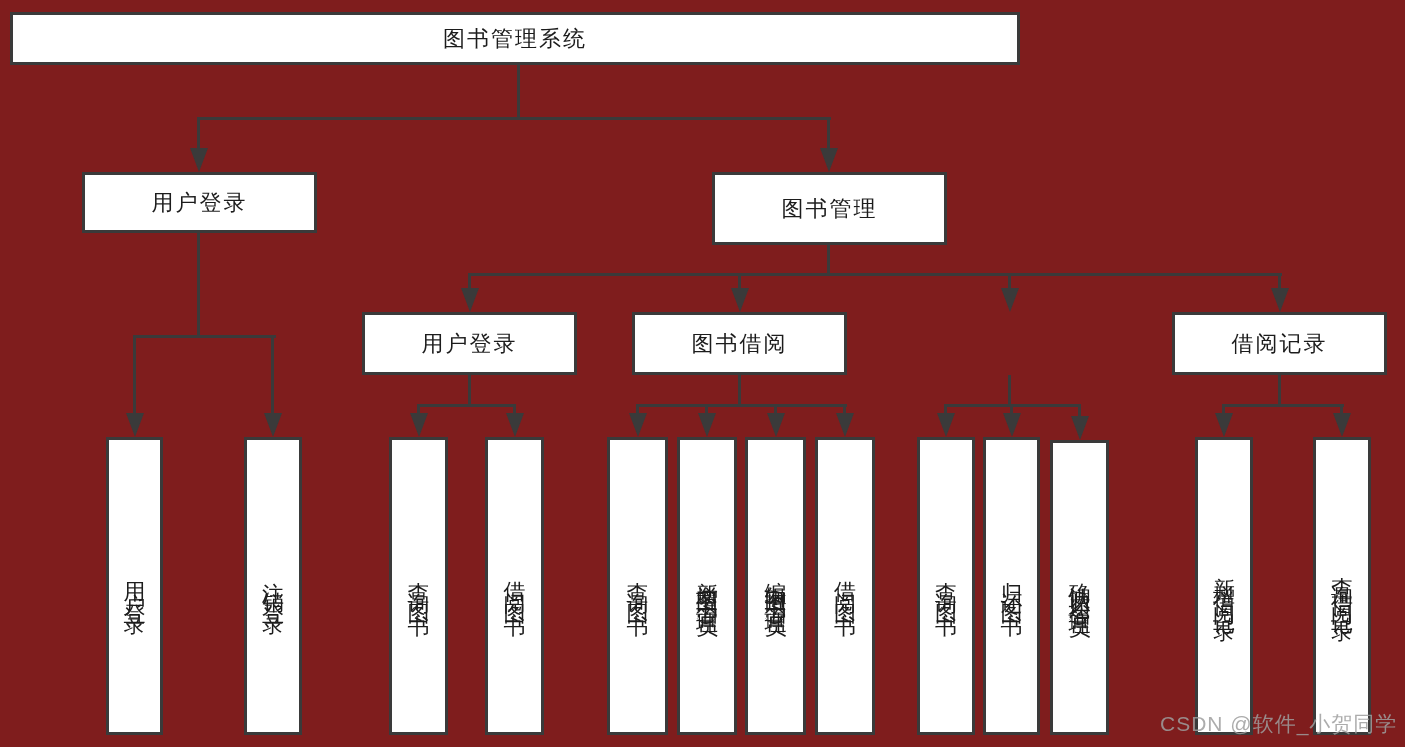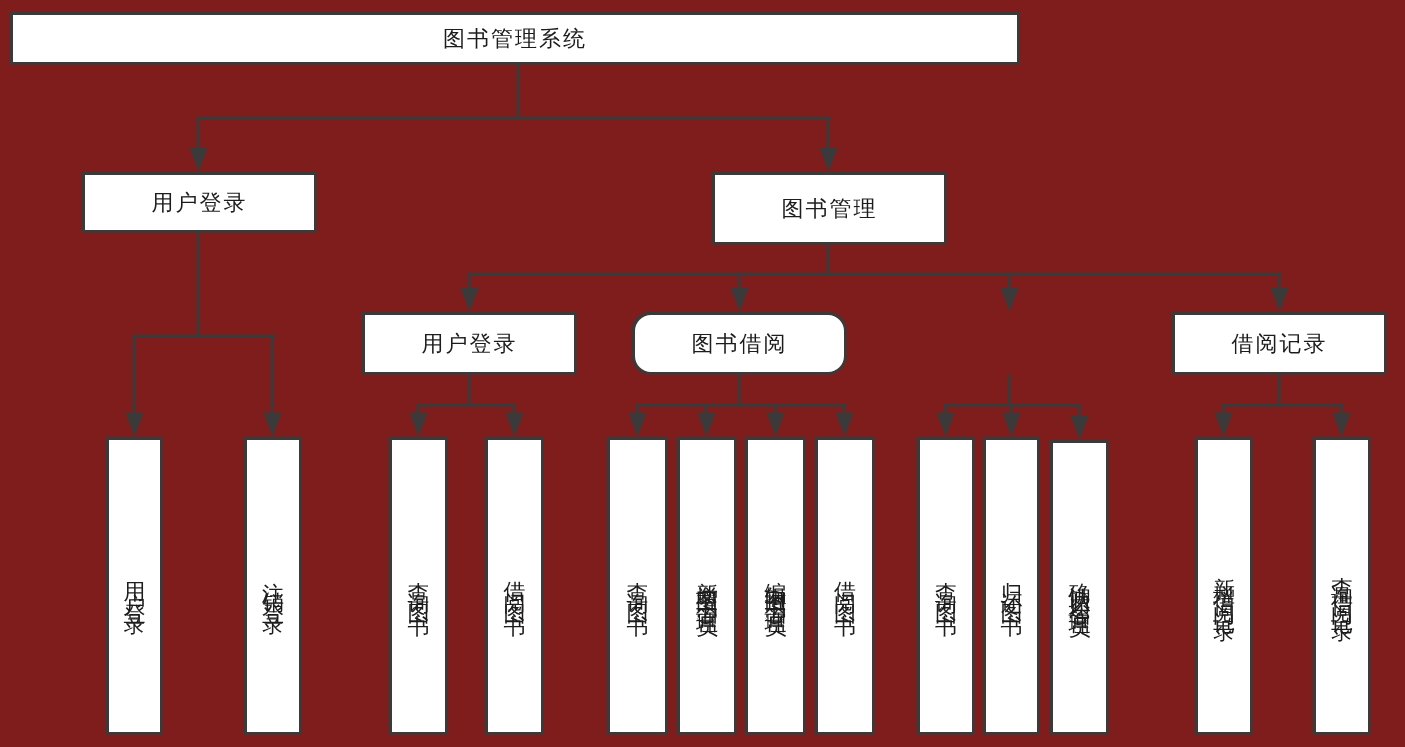--- a/index.html
+++ b/index.html
@@ -69,21 +69,21 @@
   <div class="v" style="left:738px;top:276px;height:14px;"></div>
   <div class="tri" style="left:731px;top:288px;"></div>
   <div class="v" style="left:1008px;top:276px;height:14px;"></div>
   <div class="tri" style="left:1001px;top:288px;"></div>
   <div class="v" style="left:1278px;top:276px;height:14px;"></div>
   <div class="tri" style="left:1271px;top:288px;"></div>
 
   <div class="box" style="left:362px;top:312px;width:215px;height:63px;">
     <span>用户登录</span>
   </div>
-  <div class="box" style="left:632px;top:312px;width:215px;height:63px;border-radius:19px;">
+  <div class="box" style="left:632px;top:312px;width:215px;height:63px;">
     <span>图书借阅</span>
   </div>
   <div class="box" style="left:1172px;top:312px;width:215px;height:63px;">
     <span>借阅记录</span>
   </div>
 
   <div class="v" style="left:468px;top:375px;height:32px;"></div>
   <div class="h" style="left:417px;top:404px;width:99px;"></div>
   <div class="v" style="left:417px;top:407px;height:8px;"></div>
   <div class="tri" style="left:410px;top:413px;"></div>
@@ -154,14 +154,15 @@
     <span class="vtext long">确认归还（管理员）</span>
   </div>
 
   <div class="box vbox" style="left:1195px;top:437px;width:58px;height:298px;">
     <span class="vtext mid">新增借阅记录</span>
   </div>
   <div class="box vbox" style="left:1313px;top:437px;width:58px;height:298px;">
     <span class="vtext mid">查询借阅记录</span>
   </div>
 
+  <div class="watermark">CSDN @软件_小贺同学</div>
 
 </div>
 
 </body></html>

